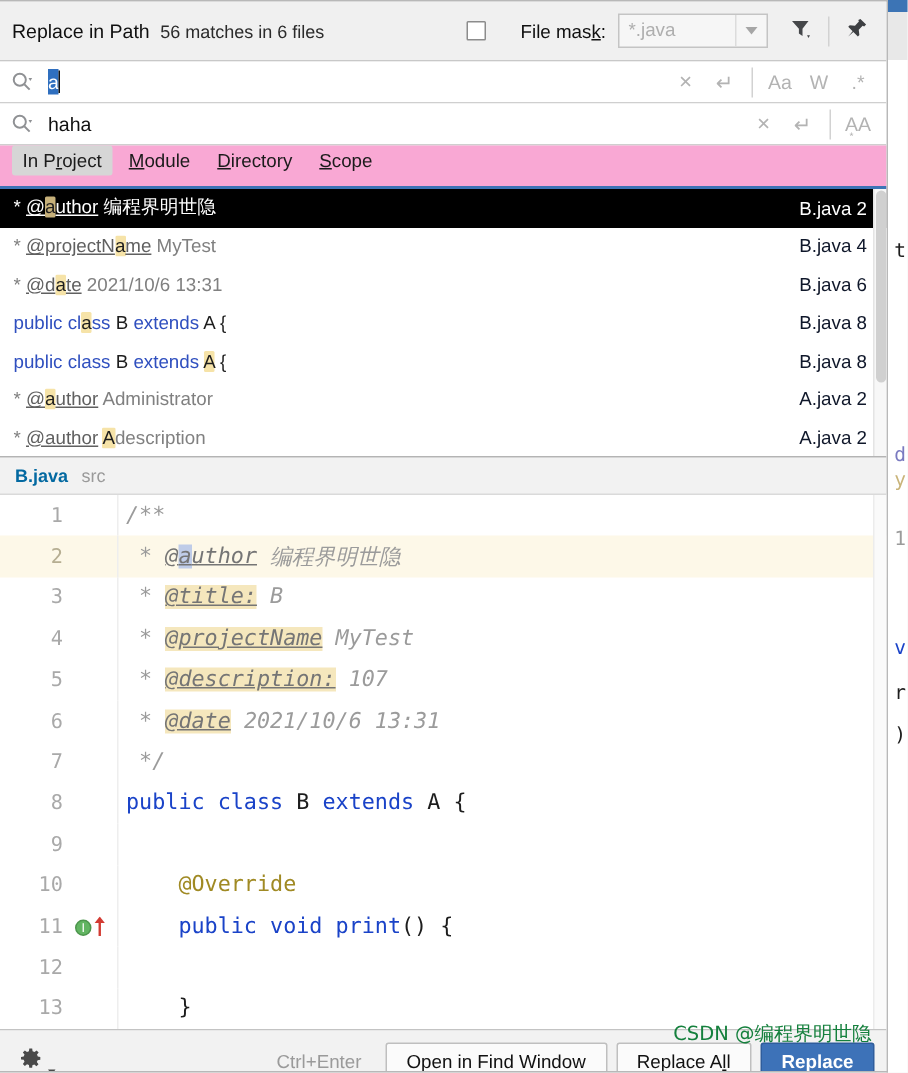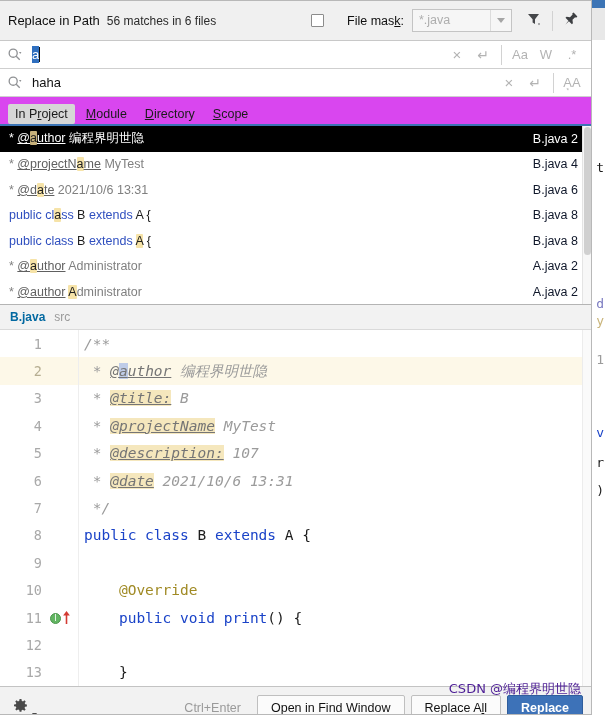--- a/index.html
+++ b/index.html
@@ -116,22 +116,22 @@
     display: flex; align-items: center; justify-content: center;
     cursor: pointer;
   }
   .ibtn-txt {
     color: #b3b3b3; font-size: 13px;
   }
 
   
   #scopebar {
     position: relative; height: 29px;
-    background: #d946ef;
-    display: flex; align-items: flex-end;
+    background: #f9a8d4;
+    display: flex; align-items: flex-start;
     padding-left: 8px;
     border-bottom: 2px solid #3c74b5;
   }
   .scope-tab {
     font-size: 12.5px; color: #1b1b1b;
     padding: 3px 7px; margin-right: 4px;
     cursor: pointer; border-radius: 2px;
   }
   .scope-tab.active { background: #d6d6d6; }
   .scope-tab u { text-decoration: underline; }
@@ -257,21 +257,21 @@
   }
   .btn u { text-decoration: underline; }
   .btn.primary {
     background: #3d72b8; border-color: #2f5d9c; color: #ffffff;
     font-weight: bold;
   }
 
   
   #watermark {
     position: absolute; right: 10px; bottom: 16px;
-    font-size: 13px; color: #4c1d95;
+    font-size: 13px; color: #15803d;
     pointer-events: none; white-space: nowrap;
     font-family: "DejaVu Sans", sans-serif;
   }
 </style>
 </head>
 <body>
 
 <div id="bg-editor">
   <div class="bg-col"></div>
   <div class="bg-top"></div>
@@ -402,21 +402,21 @@
         </div>
         <div class="res-row">
           <span class="res-main"><span class="t-kw">public class</span><span class="t-plain"> B </span><span class="t-kw">extends</span><span class="t-plain"> </span><span class="hl">A</span><span class="t-plain"> {</span></span>
           <span class="res-loc">B.java 8</span>
         </div>
         <div class="res-row">
           <span class="res-main"><span class="t-doc">* </span><span class="t-tag">@</span><span class="hl">a</span><span class="t-tag">uthor</span><span class="t-doc"> Administrator</span></span>
           <span class="res-loc">A.java 2</span>
         </div>
         <div class="res-row">
-          <span class="res-main"><span class="t-doc">* </span><span class="t-tag">@author</span><span class="t-doc"> </span><span class="hl">A</span><span class="t-doc">dministrator</span></span>
+          <span class="res-main"><span class="t-doc">* </span><span class="t-tag">@author</span><span class="t-doc"> </span><span class="hl">A</span><span class="t-doc">description</span></span>
           <span class="res-loc">A.java 2</span>
         </div>
       </div>
     <div id="res-scroll">
       <div id="res-thumb"></div>
     </div>
   </div>
 
   <div id="preview-head">
     <span id="preview-file">B.java</span>

